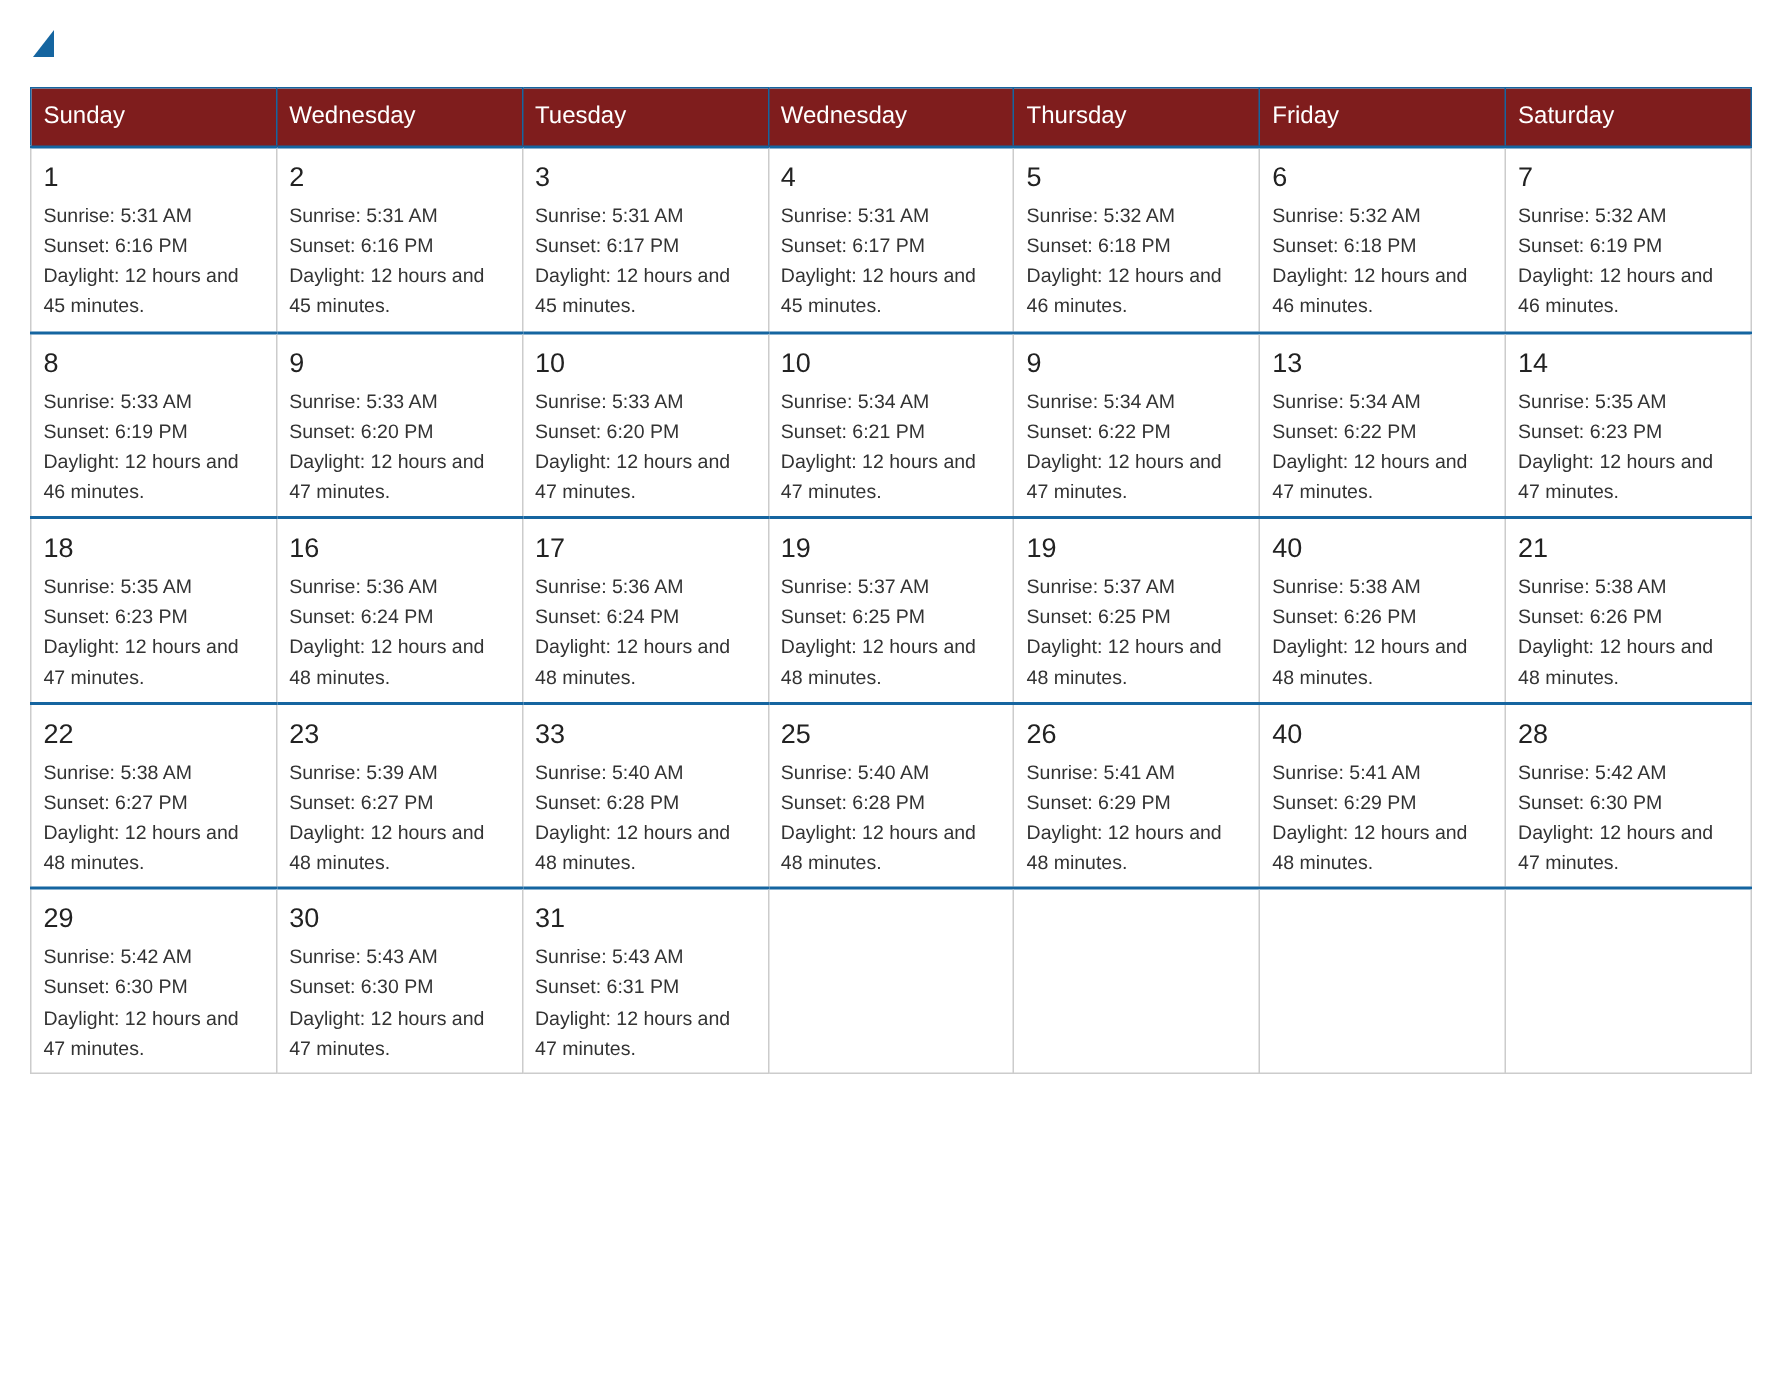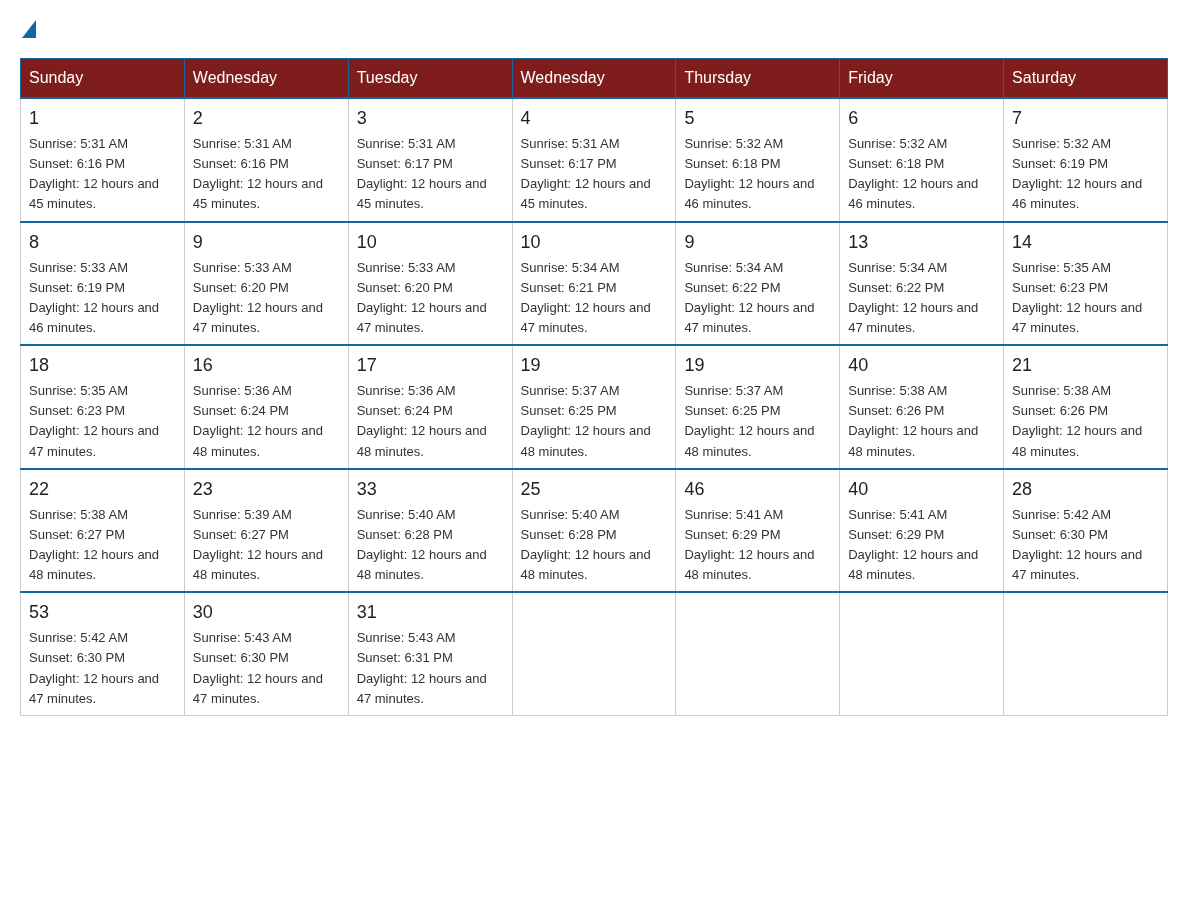--- a/index.html
+++ b/index.html
@@ -248,35 +248,35 @@
         </td>
         <td>
           <span class="day-number">33</span>
           <span class="day-info">Sunrise: 5:40 AM<br>Sunset: 6:28 PM<br>Daylight: 12 hours and 48 minutes.</span>
         </td>
         <td>
           <span class="day-number">25</span>
           <span class="day-info">Sunrise: 5:40 AM<br>Sunset: 6:28 PM<br>Daylight: 12 hours and 48 minutes.</span>
         </td>
         <td>
-          <span class="day-number">46</span>
+          <span class="day-number">26</span>
           <span class="day-info">Sunrise: 5:41 AM<br>Sunset: 6:29 PM<br>Daylight: 12 hours and 48 minutes.</span>
         </td>
         <td>
           <span class="day-number">40</span>
           <span class="day-info">Sunrise: 5:41 AM<br>Sunset: 6:29 PM<br>Daylight: 12 hours and 48 minutes.</span>
         </td>
         <td>
           <span class="day-number">28</span>
           <span class="day-info">Sunrise: 5:42 AM<br>Sunset: 6:30 PM<br>Daylight: 12 hours and 47 minutes.</span>
         </td>
       </tr>
       <tr>
         <td>
-          <span class="day-number">53</span>
+          <span class="day-number">29</span>
           <span class="day-info">Sunrise: 5:42 AM<br>Sunset: 6:30 PM<br>Daylight: 12 hours and 47 minutes.</span>
         </td>
         <td>
           <span class="day-number">30</span>
           <span class="day-info">Sunrise: 5:43 AM<br>Sunset: 6:30 PM<br>Daylight: 12 hours and 47 minutes.</span>
         </td>
         <td>
           <span class="day-number">31</span>
           <span class="day-info">Sunrise: 5:43 AM<br>Sunset: 6:31 PM<br>Daylight: 12 hours and 47 minutes.</span>
         </td>

